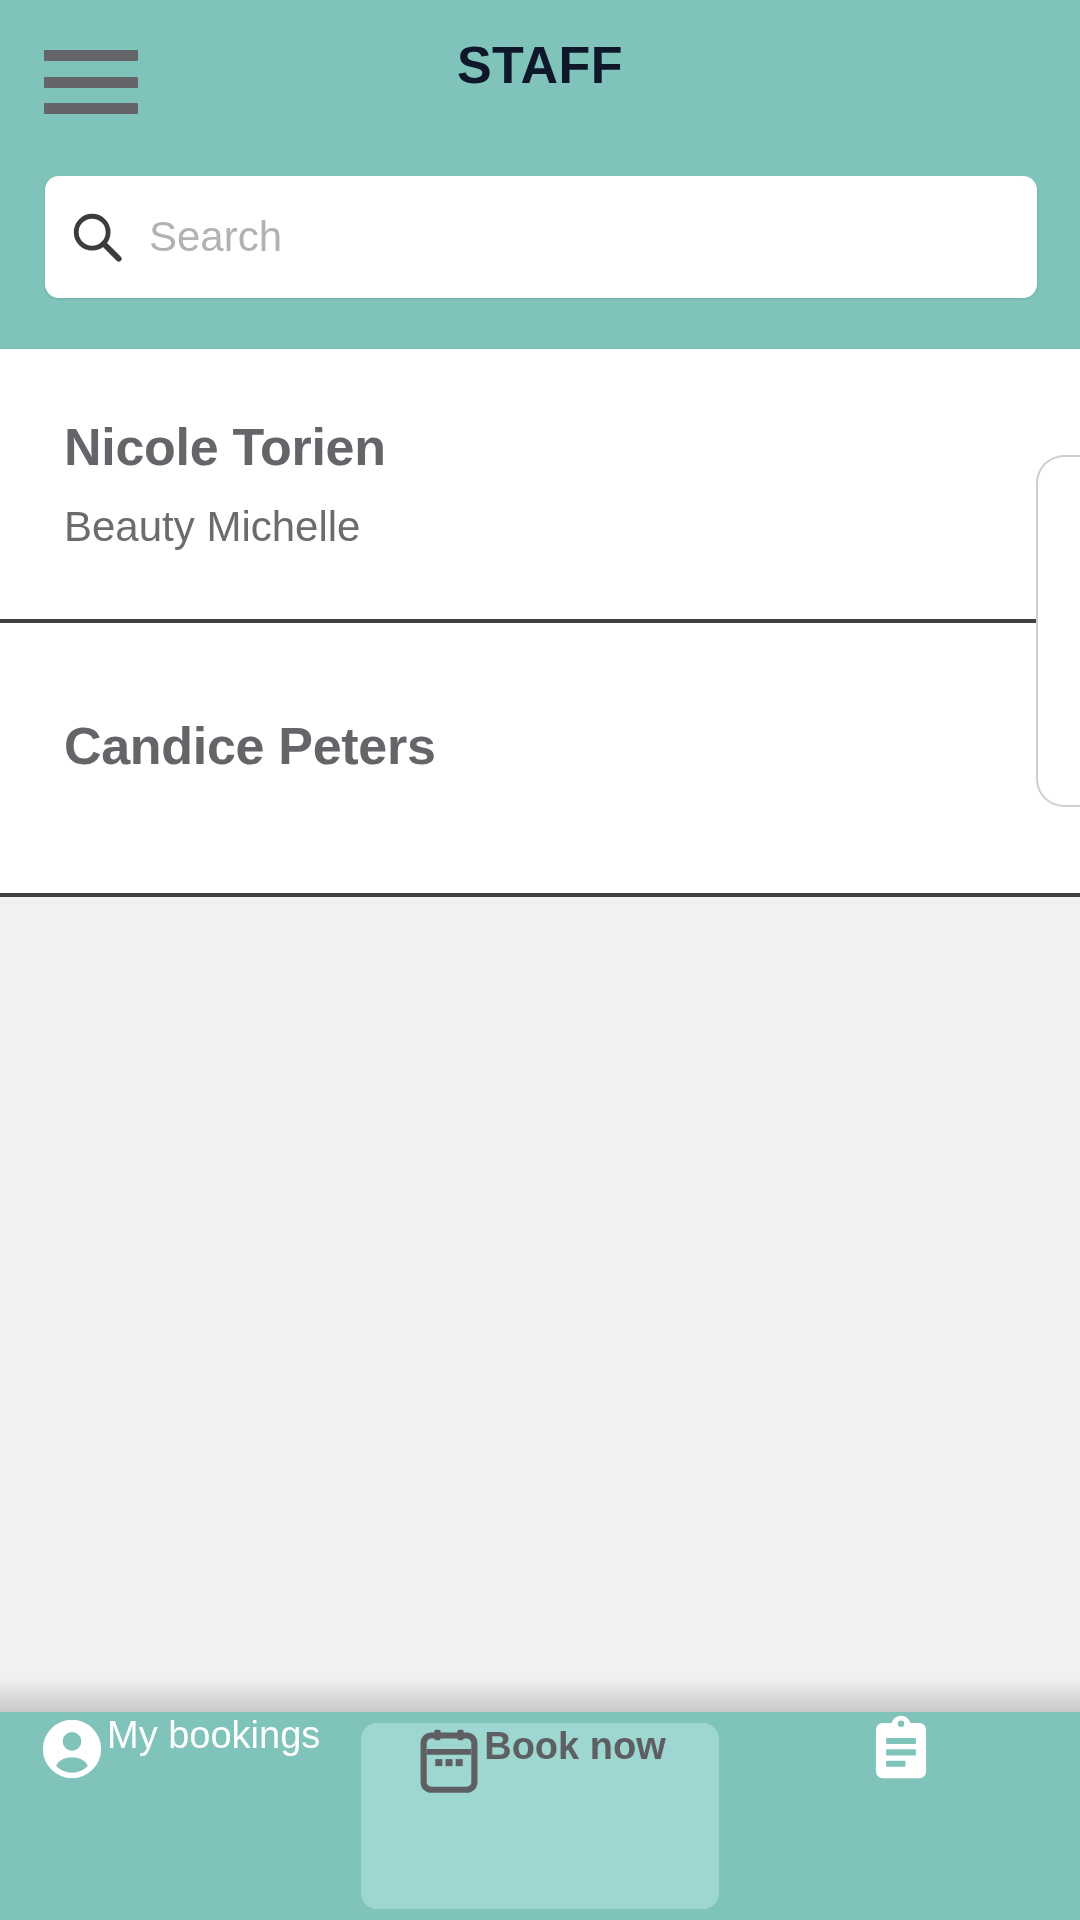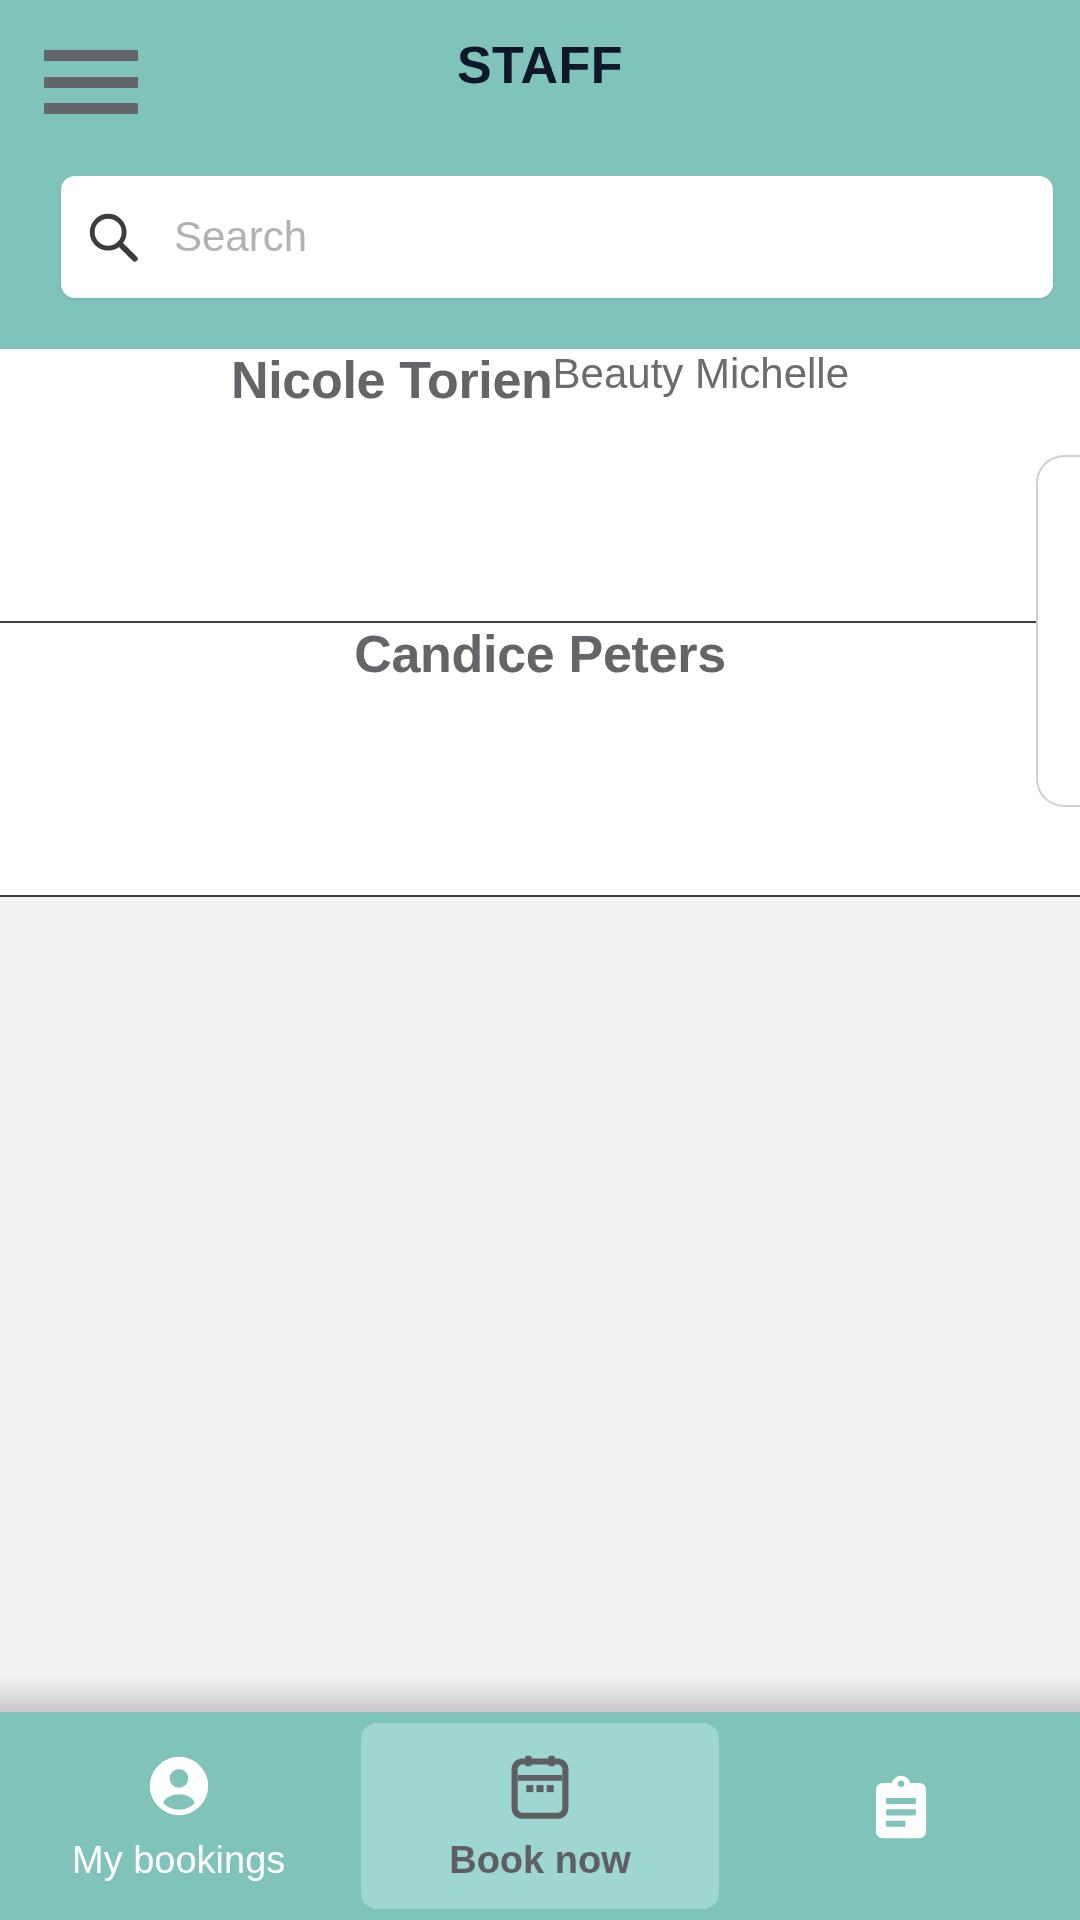--- a/index.html
+++ b/index.html
@@ -58,30 +58,29 @@
     text-align: center;
     color: #0f172a;
     font-size: 52px;
     font-weight: bold;
     letter-spacing: 0.5px;
     line-height: 70px;
   }
 
   .search-wrap {
     position: absolute;
-    left: 61px;
+    left: 45px;
     top: 176px;
     width: 992px;
     height: 122px;
     background: #ffffff;
     border-radius: 14px;
     display: flex;
     align-items: center;
     box-shadow: 0 1px 3px rgba(0,0,0,0.10);
-    gap: 9px;
   }
   .search-icon {
     width: 104px;
     display: flex;
     align-items: center;
     justify-content: center;
     flex: 0 0 auto;
   }
   .search-icon svg { display: block; }
   .search-input {
@@ -107,24 +106,24 @@
     left: 0;
     width: 1080px;
     background: #ffffff;
     z-index: 2;
   }
   .list-item {
     position: relative;
     width: 1080px;
     height: 274px;
     background: #ffffff;
-    border-bottom: 2px solid #404040;
+    border-bottom: 4px solid #404040;
     padding: 0 64px;
     display: flex;
-    flex-direction: row;
+    flex-direction: column;
     justify-content: center;
     cursor: pointer;
   }
   .staff-name {
     font-size: 52px;
     font-weight: bold;
     color: #636569;
     line-height: 62px;
     margin-bottom: 24px;
     letter-spacing: -0.3px;
@@ -182,22 +181,22 @@
     height: 208px;
     background: #7fc3ba;
     display: flex;
     align-items: center;
     z-index: 10;
   }
   .nav-item {
     flex: 1 1 0;
     height: 208px;
     display: flex;
-    flex-direction: column;
-    align-items: center;
+    flex-direction: row;
+    align-items: flex-start;
     justify-content: center;
     cursor: pointer;
     position: relative;
   }
   .nav-item .nav-icon {
     height: 74px;
     display: flex;
     align-items: center;
     justify-content: center;
     margin-bottom: 14px;

